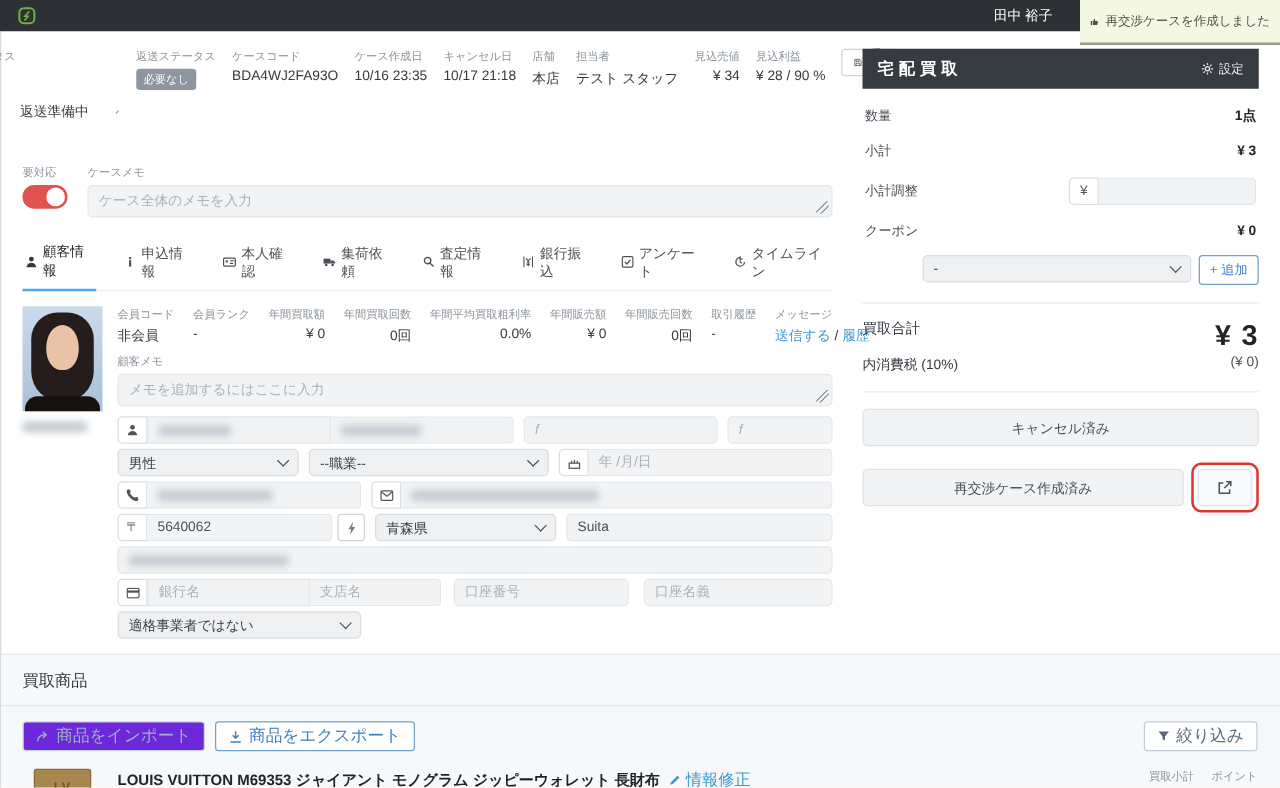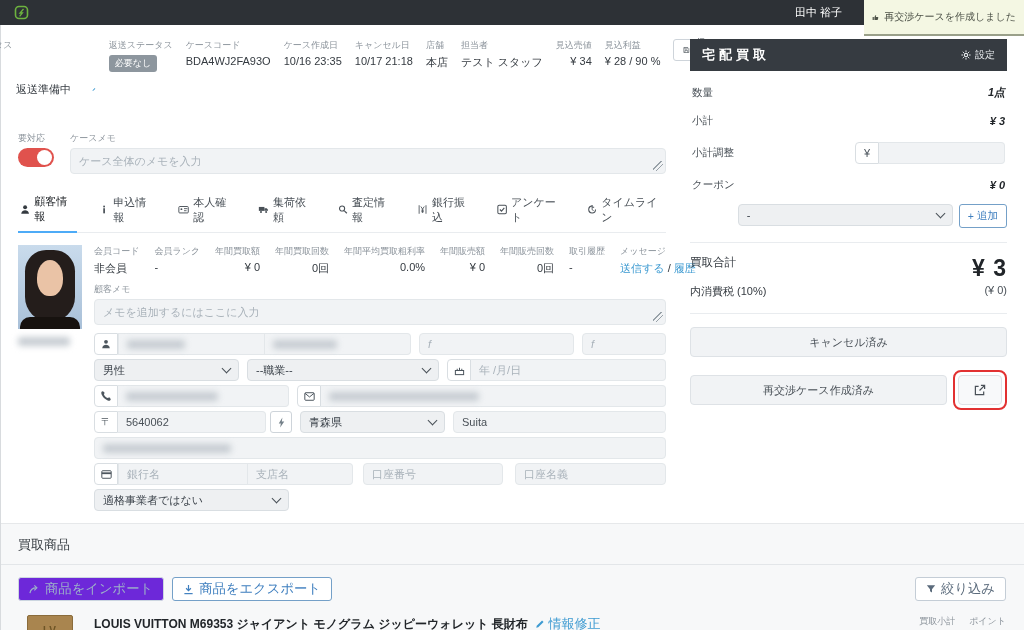--- a/index.html
+++ b/index.html
@@ -74,21 +74,21 @@
   .chev { width:7px; height:7px; border-right:1.7px solid #495057; border-bottom:1.7px solid #495057;
           transform:rotate(45deg); margin-left:auto; margin-top:-3px; flex:none; }
   .gap8 { width:8px; flex:none; } .gap4 { width:4px; flex:none; } .gap10 { width:10px; flex:none; } .gap12 { width:12px; flex:none; }
 
   
   .panel-head { background:#363b41; color:#fff; height:32px; display:flex; align-items:center; padding:0 12px; }
   .panel-head .title { font-size:13px; font-weight:bold; letter-spacing:4px; }
   .panel-head .settings { margin-left:auto; display:flex; gap:4px; align-items:center; font-size:10px; color:#e9ecef; cursor:pointer; }
   .prow { display:flex; align-items:center; margin-top:14px; padding:0 2px; }
   .prow .plabel { font-size:10.5px; color:#495057; }
-  .prow .pval { margin-left:auto; font-weight:bold; color:#212529;font-style:italic; }
+  .prow .pval { margin-left:auto; font-weight:bold; color:#212529; }
   .adj { margin-left:auto; display:flex; width:150px; }
   .adj .pre { height:22px; }
   .sel-add { display:flex; margin-top:12px; justify-content:flex-end; gap:6px; }
   .btn-add { background:#fff; border:1px solid #74a0c8; color:#3f7fbf; border-radius:3px; height:24px; padding:0 8px;
              display:flex; align-items:center; gap:3px; font-size:10.5px; }
   .pdivider { border-top:1px solid #e9ecef; margin-top:14px; }
   .total-row { display:flex; align-items:flex-start; margin-top:12px; }
   .total-val { margin-left:auto; font-size:23px; font-weight:bold; color:#212529; letter-spacing:1px; }
   .tax-row { display:flex; margin-top:2px; }
   .tax-row .pval2 { margin-left:auto; color:#495057; }

